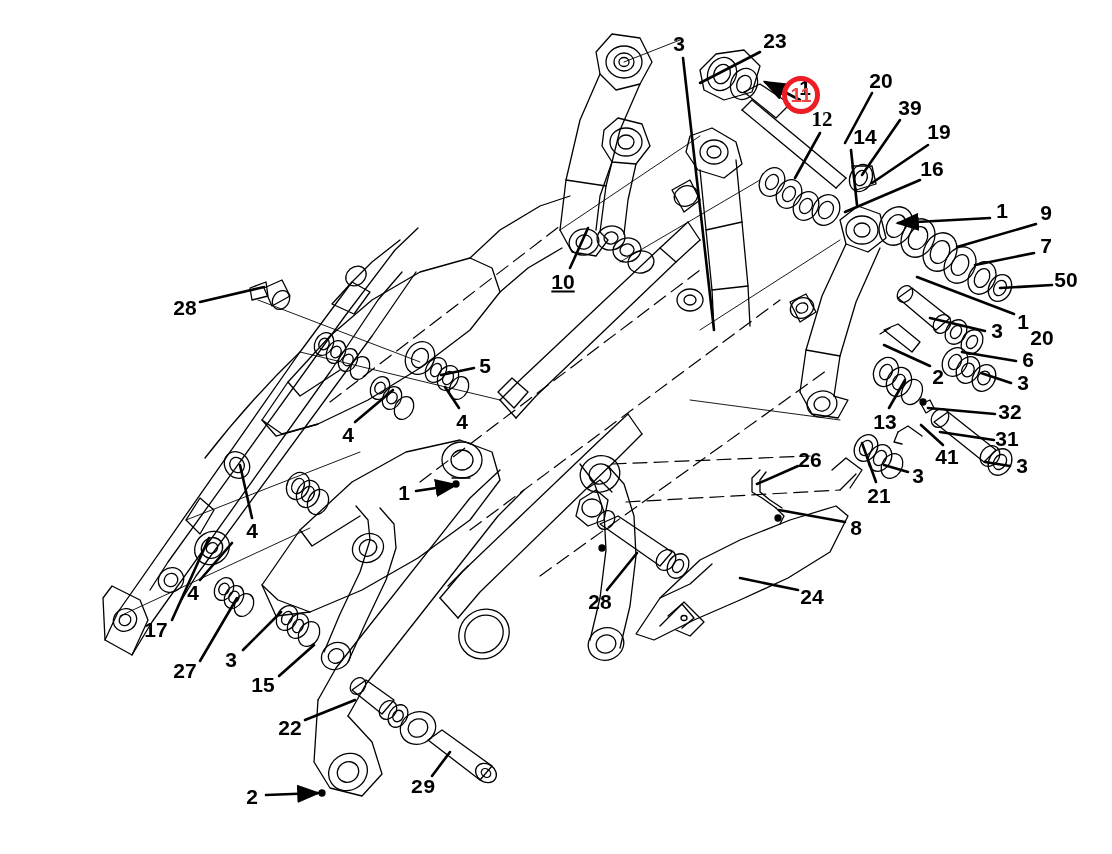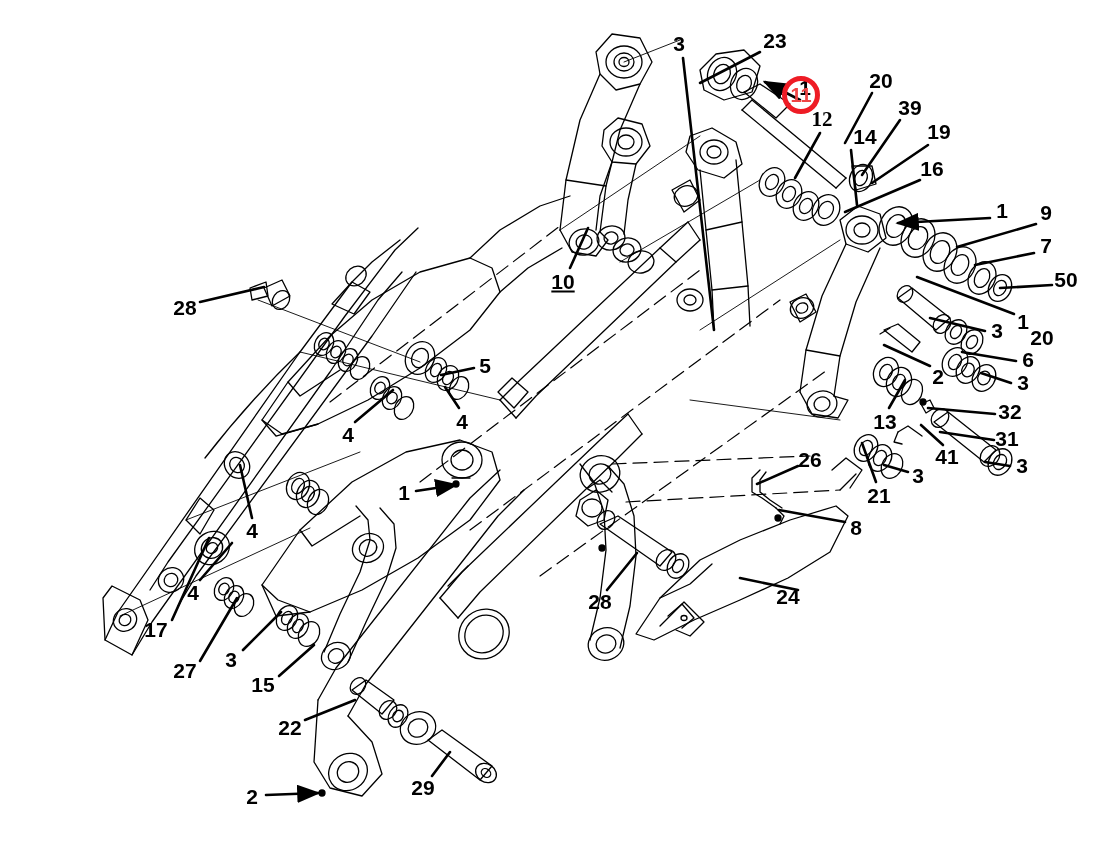--- a/index.html
+++ b/index.html
@@ -528,20 +528,20 @@
       <div class="callout" style="left: 348px; top: 434px;">4</div>
       <div class="callout" style="left: 404px; top: 492px;">1</div>
       <div class="callout" style="left: 252px; top: 530px;">4</div>
       <div class="callout" style="left: 156px; top: 629px;">17</div>
       <div class="callout" style="left: 193px; top: 592px;">4</div>
       <div class="callout" style="left: 185px; top: 670px;">27</div>
       <div class="callout" style="left: 231px; top: 659px;">3</div>
       <div class="callout" style="left: 263px; top: 684px;">15</div>
       <div class="callout" style="left: 290px; top: 727px;">22</div>
       <div class="callout" style="left: 252px; top: 796px;">2</div>
-      <div class="callout" style="left: 423px; top: 787px;">29</div>
+      <div class="callout" style="left: 423px; top: 787px; font-family: Liberation Mono, monospace;">29</div>
       <div class="callout" style="left: 600px; top: 601px;">28</div>
       <div class="callout" style="left: 810px; top: 459px;">26</div>
       <div class="callout" style="left: 856px; top: 527px;">8</div>
-      <div class="callout" style="left: 788px; top: 596px;">24</div>
+      <div class="callout" style="left: 812px; top: 596px;">24</div>
     </div>
 
 </div>
 
 </body></html>

